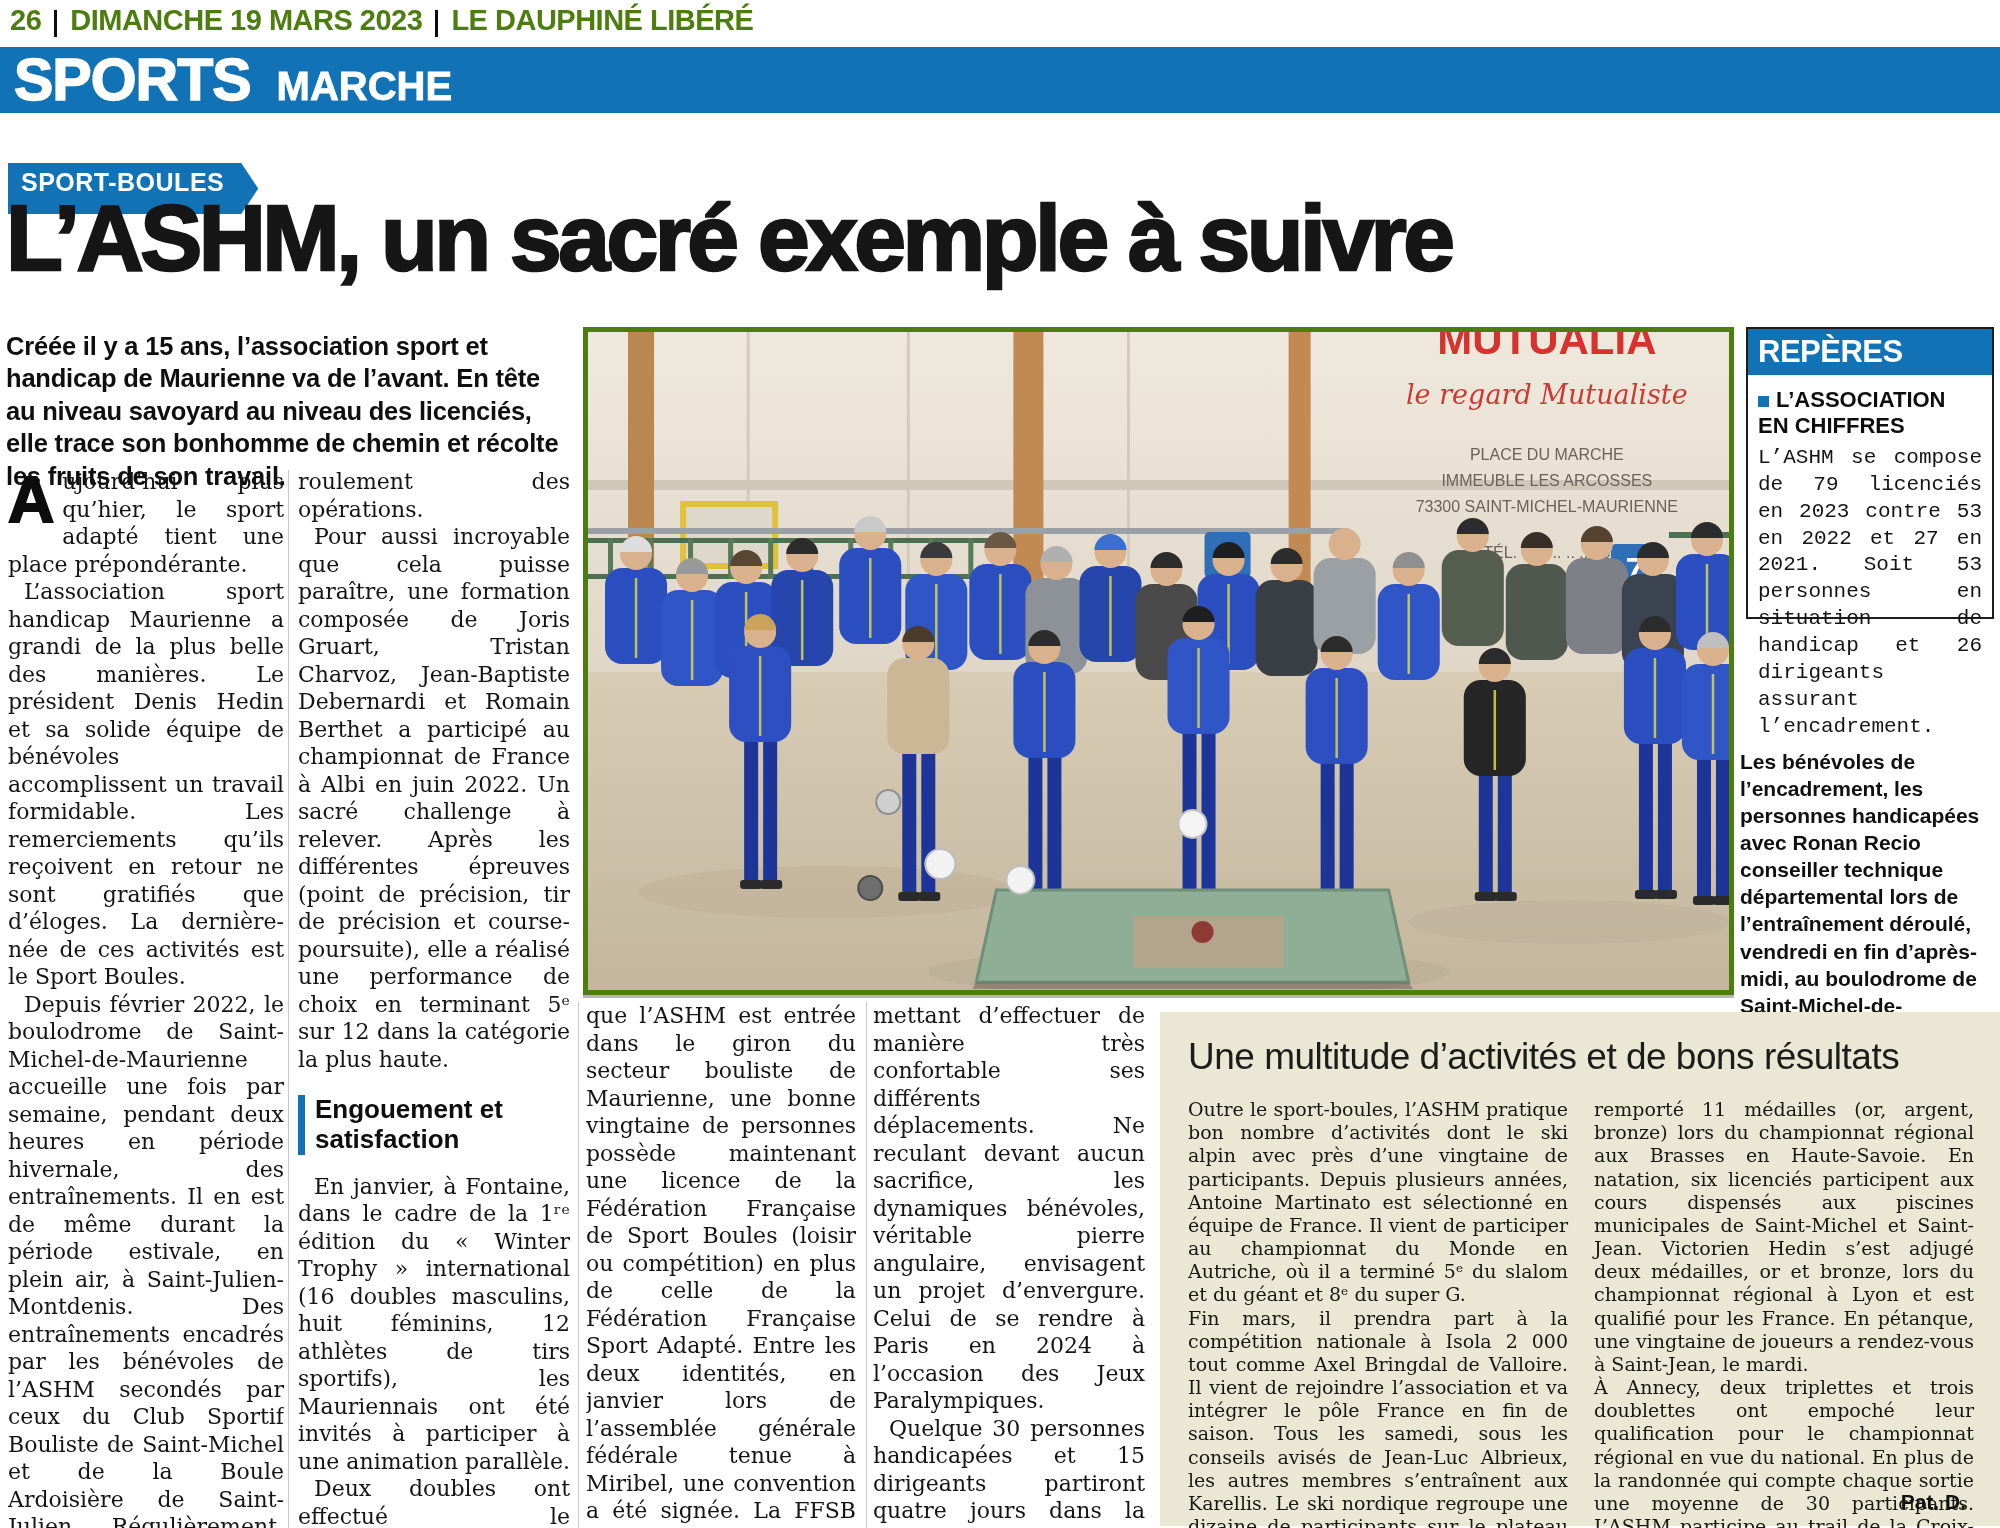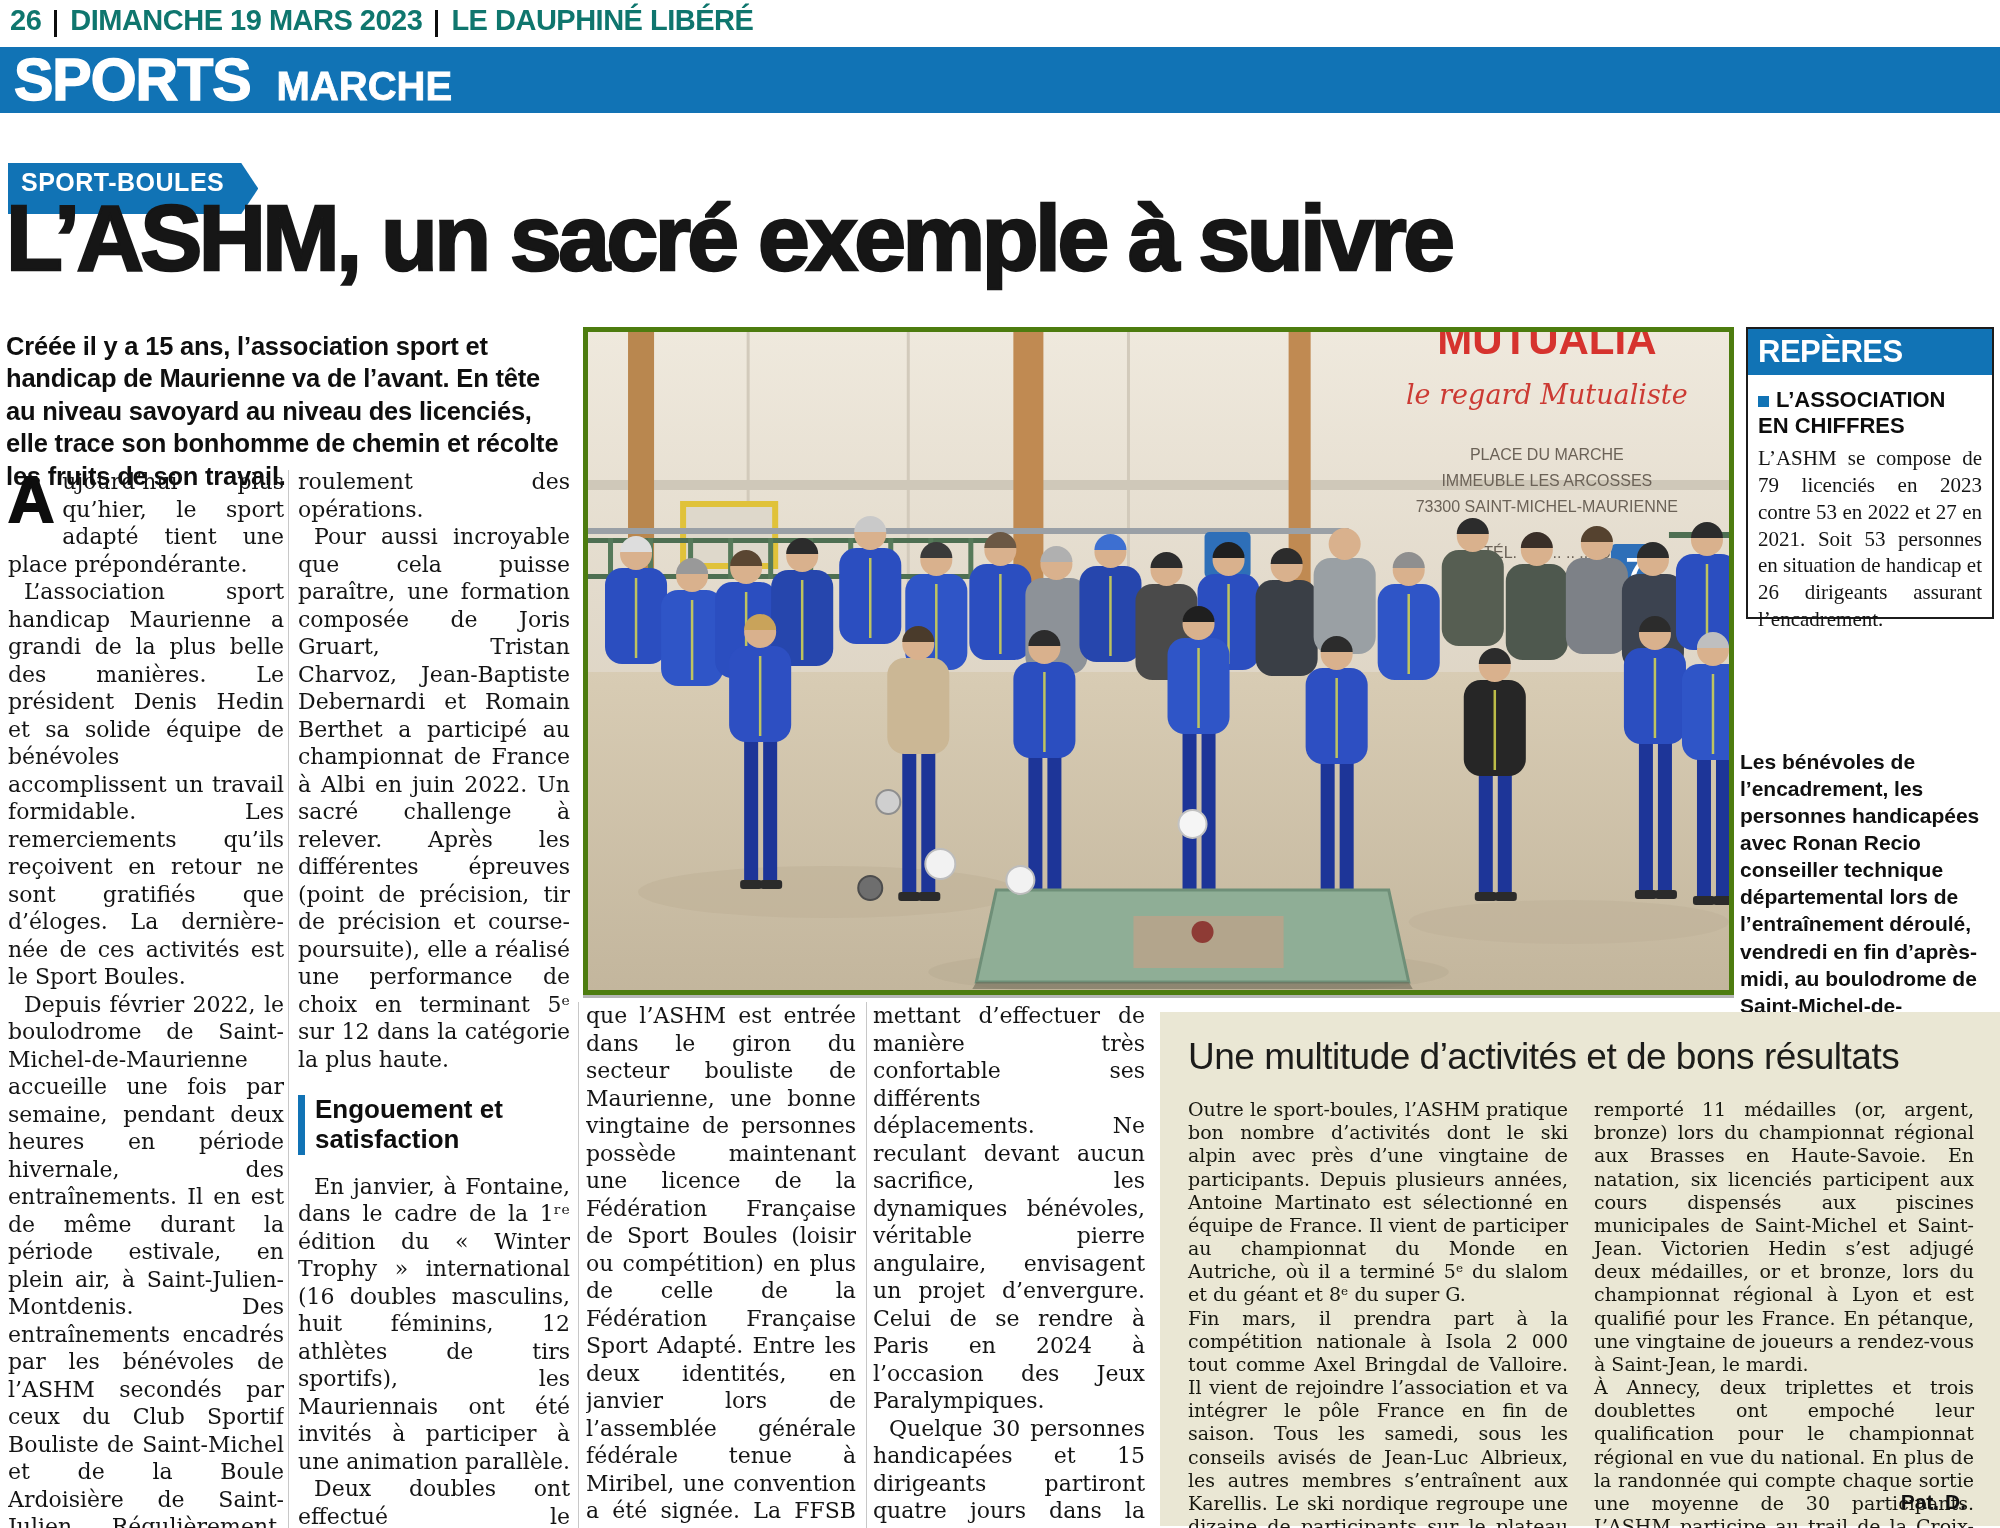--- a/index.html
+++ b/index.html
@@ -1,21 +1,21 @@
 <!DOCTYPE html>
 <html><head>
 <meta charset="utf-8">
 <style>
   html,body{margin:0;padding:0;background:#ffffff;}
   #page{position:relative;width:2000px;height:1528px;background:#fff;overflow:hidden;
         font-family:"Liberation Sans","DejaVu Sans",sans-serif;color:#111;}
 
   
   .masthead{position:absolute;top:4px;left:10px;display:flex;align-items:flex-end;
-            font-weight:700;font-size:29px;letter-spacing:-0.5px;color:#0f766e;}
+            font-weight:700;font-size:29px;letter-spacing:-0.5px;color:#4d7c0f;}
   .masthead .sep{display:inline-block;width:3px;height:27px;background:#0d0d0d;margin:0 13px;}
 
   
   .banner{position:absolute;top:47px;left:0;width:2000px;height:66px;display:flex;
           align-items:baseline;padding-left:14px;box-sizing:border-box;}
   .banner-title{font-size:59px;font-weight:700;color:#fff;letter-spacing:-1px;
                 -webkit-text-stroke:1.5px #fff;line-height:66px;}
   .banner-region{font-size:40px;font-weight:700;color:#fff;margin-left:26px;
                  -webkit-text-stroke:0.8px #fff;}
 
@@ -62,21 +62,21 @@
   .caption-credit{margin:4px 0 0 0;font-size:20px;color:#222;font-weight:400;}
 
   
   .reperes{position:absolute;left:1746px;top:327px;width:248px;height:292px;
            border:2px solid #1c1c1c;background:#fff;box-sizing:border-box;}
   .reperes-header{height:46px;display:flex;align-items:center;padding-left:10px;}
   .reperes-title{color:#fff;font-weight:700;font-size:31px;letter-spacing:-0.5px;}
   .reperes-body{padding:12px 10px 0 10px;}
   .reperes-item-title{font-weight:700;font-size:22px;line-height:1.18;color:#0d0d0d;}
   .reperes-bullet{display:inline-block;width:11px;height:11px;margin-right:7px;}
-  .reperes-text{margin-top:6px;font-family:Liberation Serif, serif;font-size:21px;
+  .reperes-text{margin-top:6px;font-family:Liberation Mono, monospace;font-size:21px;
                 line-height:1.28;text-align:justify;color:#141414;}
 
   
   .bottom-box{position:absolute;left:1160px;top:1012px;width:840px;height:514px;
               box-sizing:border-box;padding:24px 26px 0 28px;}
   .bottom-title{margin:0 0 20px 0;font-size:37px;font-weight:400;letter-spacing:-0.5px;color:#1c1c1a;}
   .bottom-cols{display:flex;gap:26px;}
   .bottom-col{width:385px;font-family:"DejaVu Serif","DejaVu Sans",serif;font-size:19px;
               line-height:1.22;text-align:justify;white-space:pre-line;color:#17170f;}
   .bottom-sign{position:absolute;right:34px;bottom:12px;font-weight:700;font-size:21px;color:#111;}

